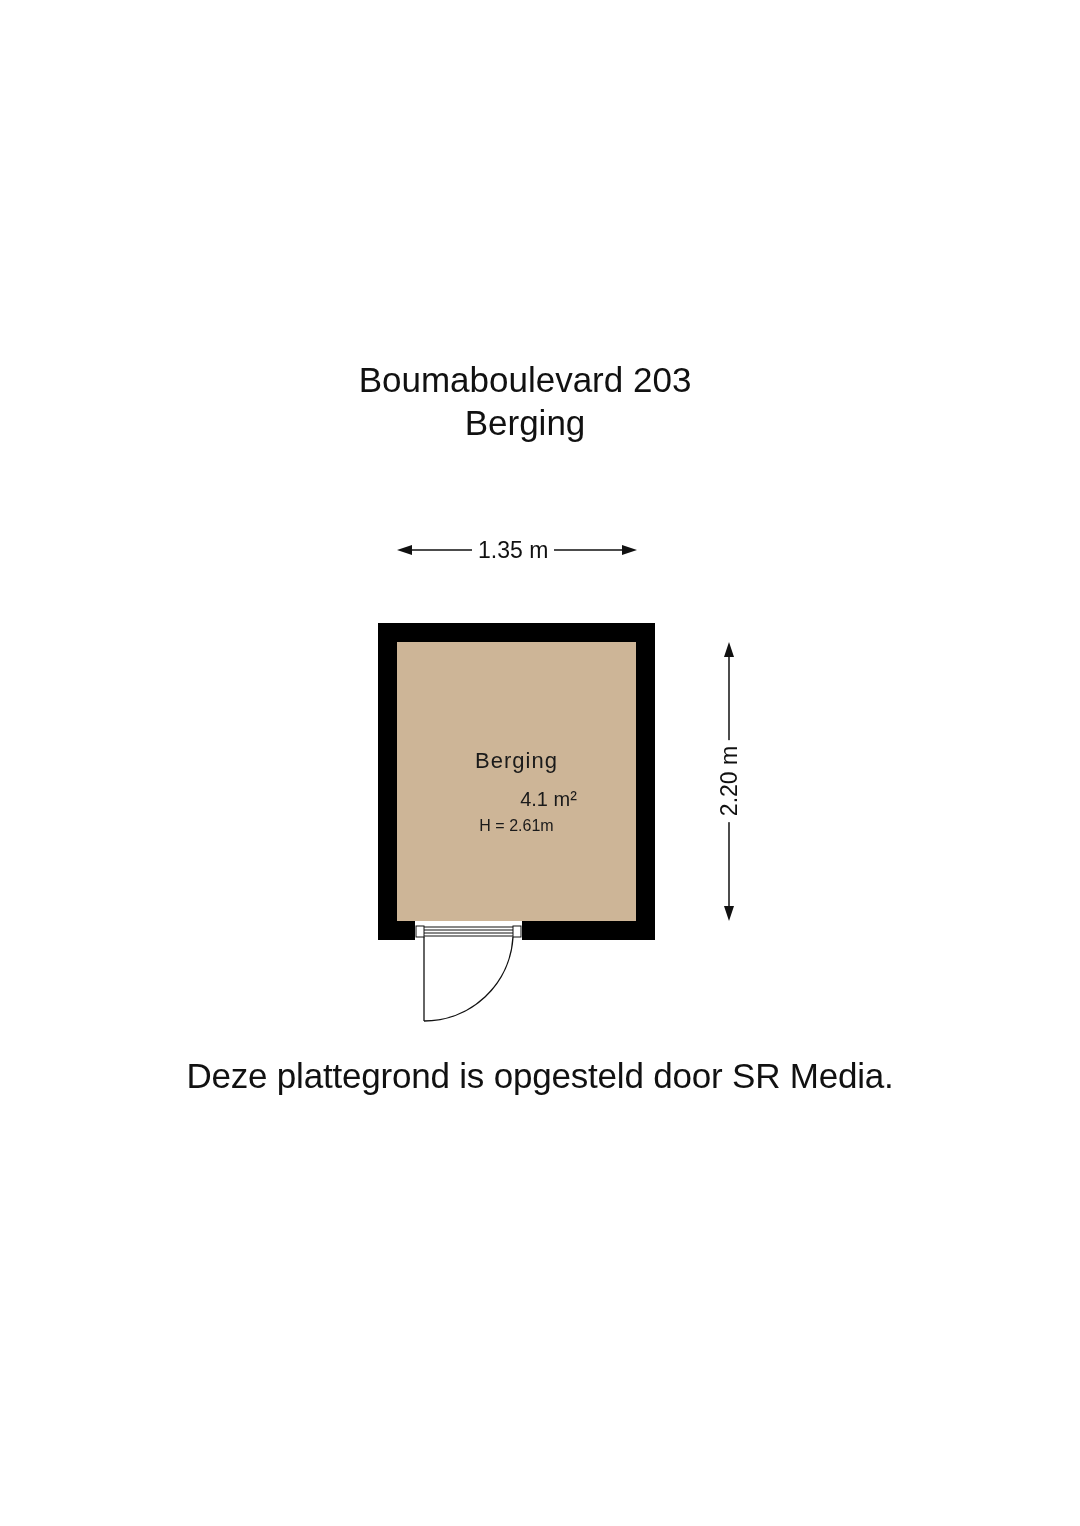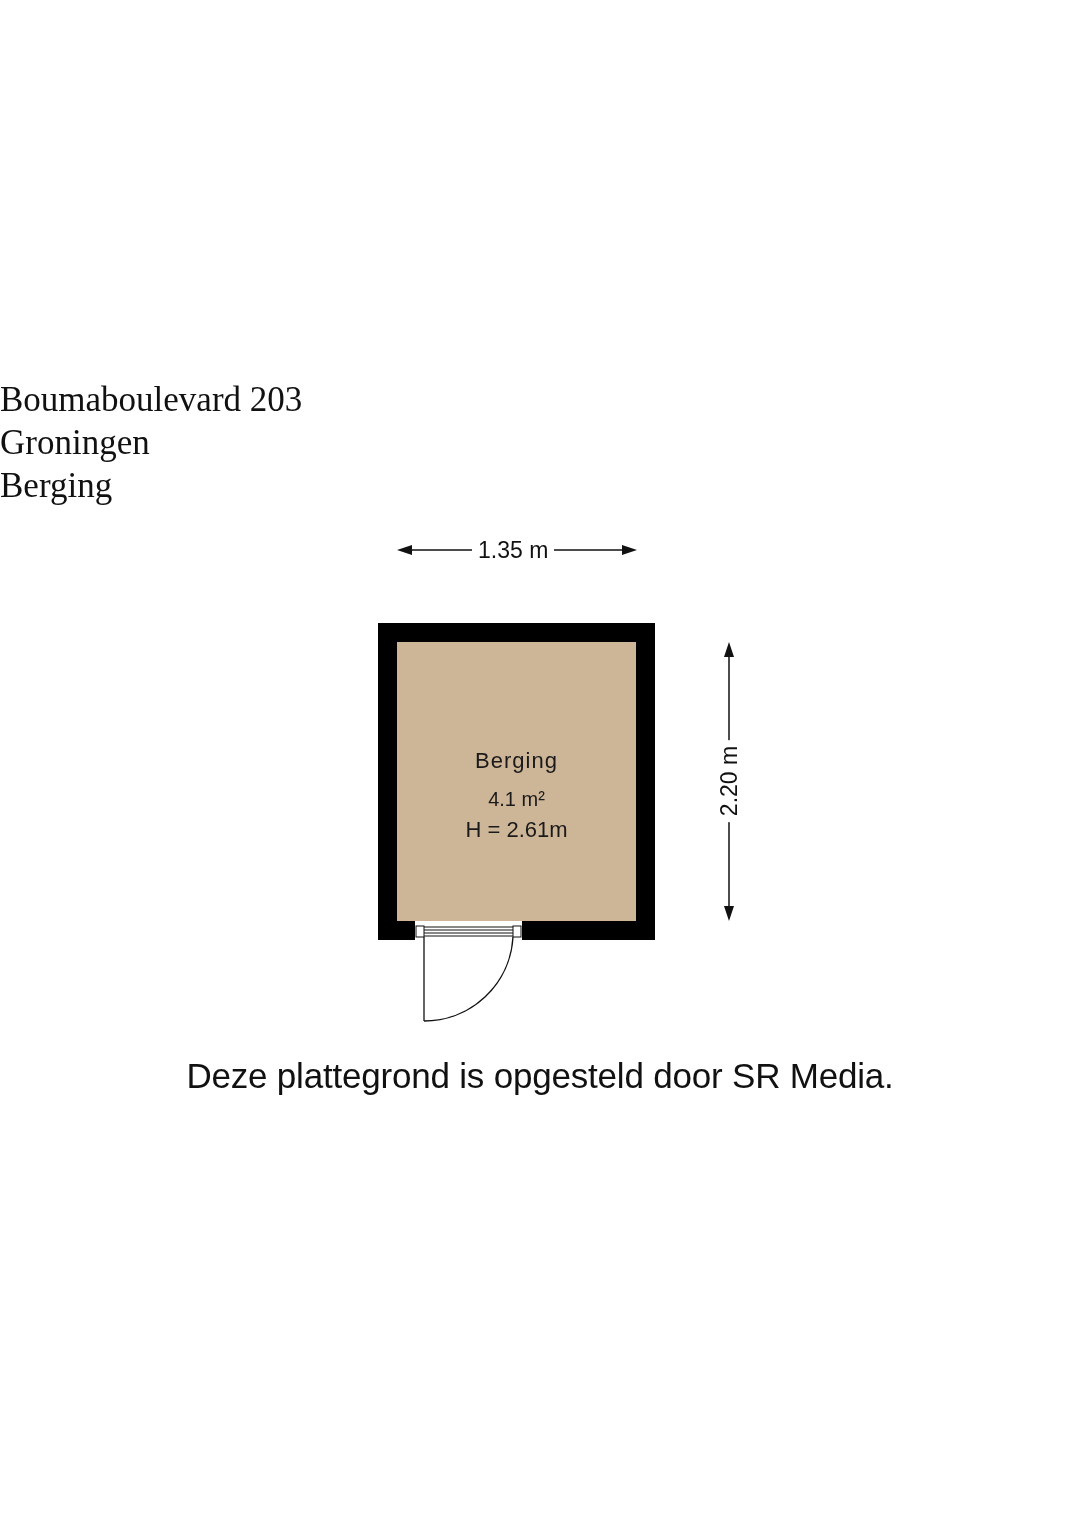--- a/index.html
+++ b/index.html
@@ -12,23 +12,22 @@
       height: 1526px;
       position: relative;
       overflow: hidden;
       font-family: "Liberation Sans", "DejaVu Sans", sans-serif;
       color: #111111;
     }
     .title-block {
       position: absolute;
       left: 0;
       width: 1050px;
-      top: 378px;
-      text-align: left;
-      font-family: Liberation Serif, serif;
+      top: 358px;
+      text-align: center;
     }
     .title-line {
       font-size: 35px;
       line-height: 43px;
       display: block;
       color: #111;
     }
     .floorplan-svg {
       position: absolute;
       left: 0;
@@ -74,32 +73,32 @@
       color: #1a1a1a;
     }
     .room-name {
       top: 748px;
       font-size: 22px;
       letter-spacing: 1px;
     }
     .room-area {
       top: 788px;
       font-size: 20px;
+      margin-left: 32px;
     }
     .room-height {
       top: 817px;
-      font-size: 22px;
+      font-size: 16px;
     }
   </style>
 </head>
 <body>
 
 <div class="title-block">
   <span class="title-line">Boumaboulevard 203</span>
-  <span class="title-line">Groningen</span>
   <span class="title-line">Berging</span>
 </div>
 
 <svg class="floorplan-svg" width="1080" height="1526" viewBox="0 0 1080 1526">
 
   <g>
     <line x1="405" y1="550" x2="630" y2="550" stroke="#111" stroke-width="1.5"></line>
     <polygon points="397,550 412,545 412,555" fill="#111"></polygon>
     <polygon points="637,550 622,545 622,555" fill="#111"></polygon>
   </g>

